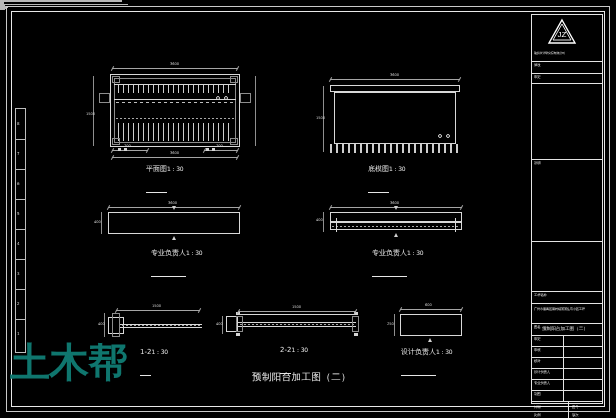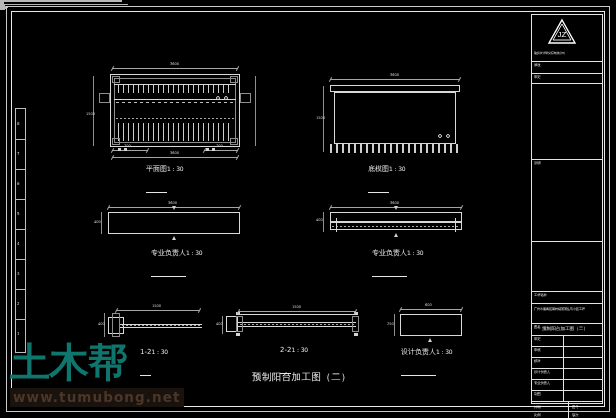--- a/index.html
+++ b/index.html
@@ -477,21 +477,20 @@
 
     <div class="vlabel" style="left:401px; top:347px;">
       <span class="u">设计负责人</span><span class="sc">1：30</span>
     </div>
   </div>
 
   <div class="maintitle" style="left:252px; top:371px;">预制阳台加工图（二）</div>
 
   <div id="wm">
     <div class="cjk">土木帮</div>
-    <div class="url">www.tumubong.net</div>
   </div>
 
   <div id="titleblock">
 
     <div class="tb-cellline" style="left:0; top:46px;  width:100%; height:1px;"></div>
     <div class="tb-cellline" style="left:0; top:58px;  width:100%; height:1px;"></div>
     <div class="tb-cellline" style="left:0; top:68px;  width:100%; height:1px;"></div>
     <div class="tb-cellline" style="left:0; top:144px; width:100%; height:1px;"></div>
     <div class="tb-cellline" style="left:0; top:226px; width:100%; height:1px;"></div>
     <div class="tb-cellline" style="left:0; top:276px; width:100%; height:1px;"></div>

